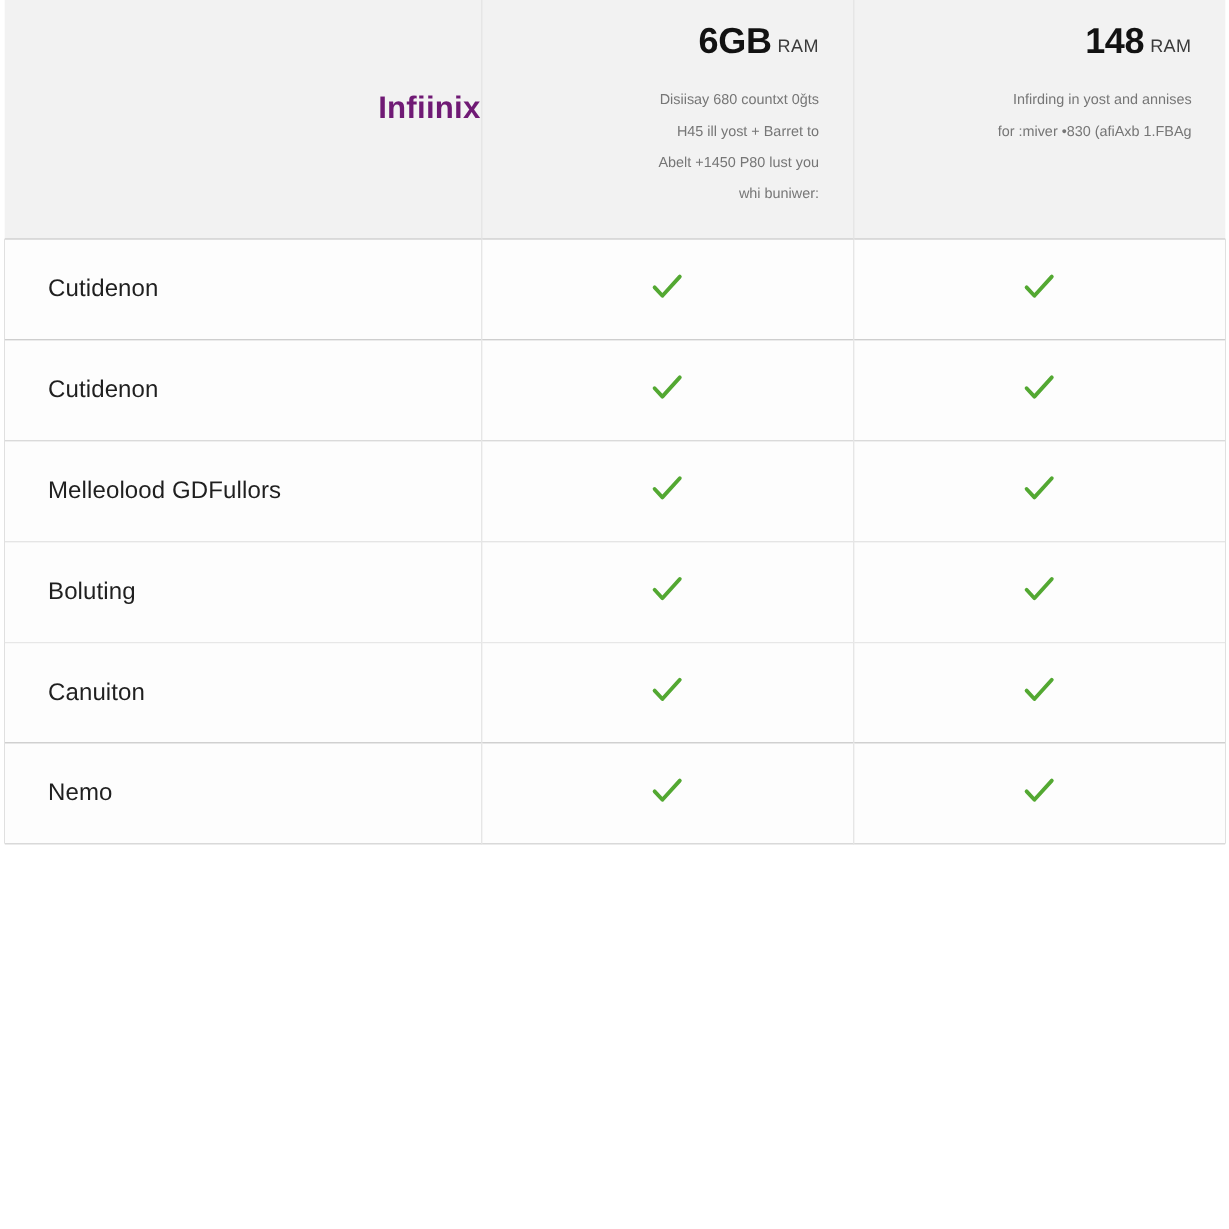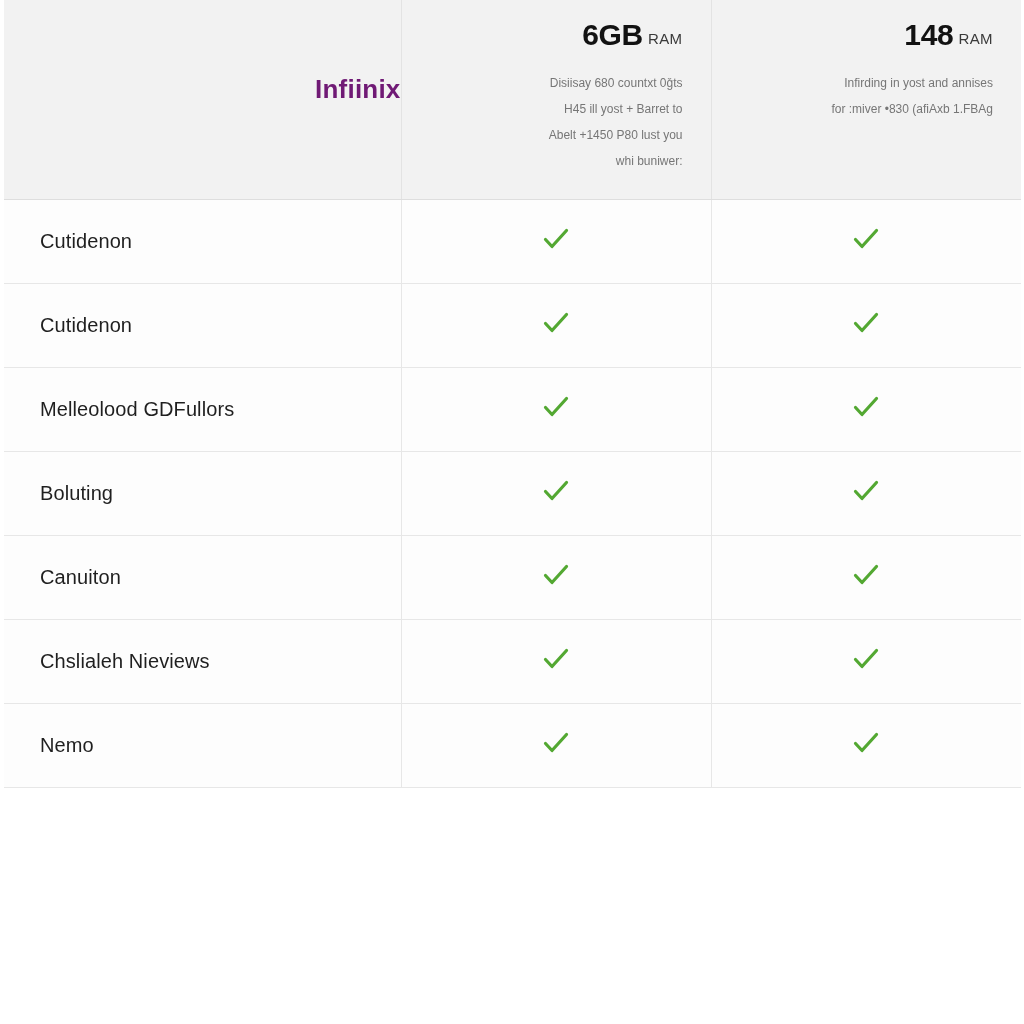--- a/index.html
+++ b/index.html
@@ -267,39 +267,20 @@
     </td>
     <td class="check-cell">
       <span class="check-mark">
         <svg width="30" height="30" viewBox="0 0 30 30" aria-hidden="true">
           <path d="M4.5 15.5 L11 22.5 L25.5 6.5" fill="none" stroke="#53A832" stroke-width="3.2" stroke-linecap="round" stroke-linejoin="round"></path>
         </svg>
       </span>
     </td>
   </tr>
 
-  <tr>
-    <td class="feature-cell">
-      <span>Chslialeh Nieviews</span>
-    </td>
-    <td class="check-cell">
-      <span class="check-mark">
-        <svg width="30" height="30" viewBox="0 0 30 30" aria-hidden="true">
-          <path d="M4.5 15.5 L11 22.5 L25.5 6.5" fill="none" stroke="#53A832" stroke-width="3.2" stroke-linecap="round" stroke-linejoin="round"></path>
-        </svg>
-      </span>
-    </td>
-    <td class="check-cell">
-      <span class="check-mark">
-        <svg width="30" height="30" viewBox="0 0 30 30" aria-hidden="true">
-          <path d="M4.5 15.5 L11 22.5 L25.5 6.5" fill="none" stroke="#53A832" stroke-width="3.2" stroke-linecap="round" stroke-linejoin="round"></path>
-        </svg>
-      </span>
-    </td>
-  </tr>
 
   <tr>
     <td class="feature-cell">
       <span>Nemo</span>
     </td>
     <td class="check-cell">
       <span class="check-mark">
         <svg width="30" height="30" viewBox="0 0 30 30" aria-hidden="true">
           <path d="M4.5 15.5 L11 22.5 L25.5 6.5" fill="none" stroke="#53A832" stroke-width="3.2" stroke-linecap="round" stroke-linejoin="round"></path>
         </svg>

